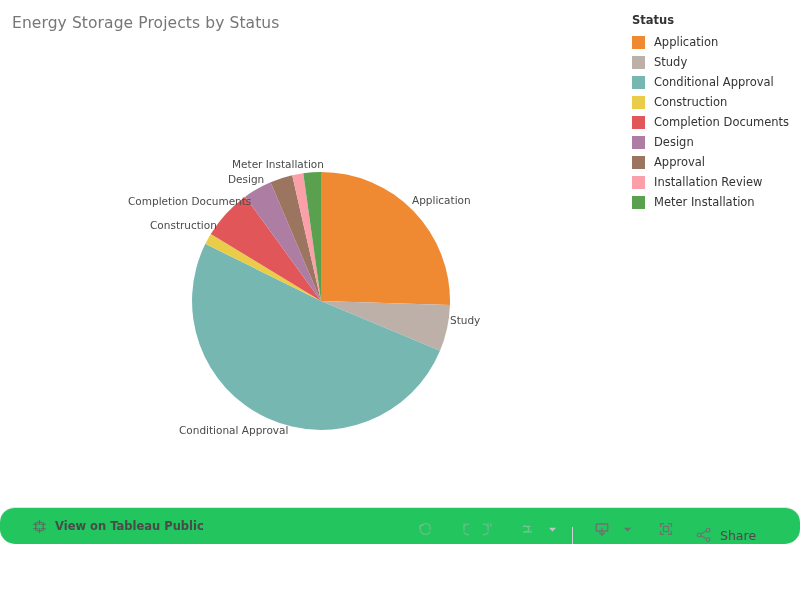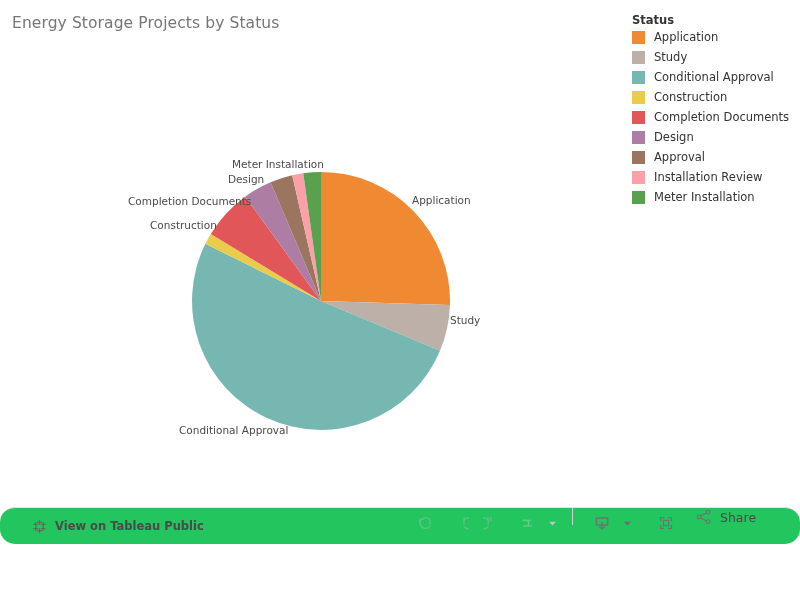--- a/index.html
+++ b/index.html
@@ -65,20 +65,21 @@
   #legend {
     position: absolute;
     left: 632px;
     top: 13px;
     width: 164px;
   }
   #legend-title {
     font-size: 11.5px;
     font-weight: bold;
     color: #333333;
+    margin-bottom: 5px;
     line-height: 14px;
   }
   .legend-item {
     display: flex;
     align-items: center;
     height: 20px;
     cursor: pointer;
   }
   .legend-swatch {
     width: 13px;
@@ -118,21 +119,21 @@
     font-weight: bold;
     margin-left: 8px;
     white-space: nowrap;
   }
   #toolbar-right {
     position: absolute;
     left: 408px;
     top: 0;
     height: 36px;
     display: flex;
-    align-items: flex-start;
+    align-items: flex-end;
   }
   .tb-btn {
     width: 34px;
     height: 30px;
     display: flex;
     align-items: center;
     justify-content: center;
     cursor: pointer;
   }
   .tb-btn.disabled { opacity: .45; cursor: default; }

